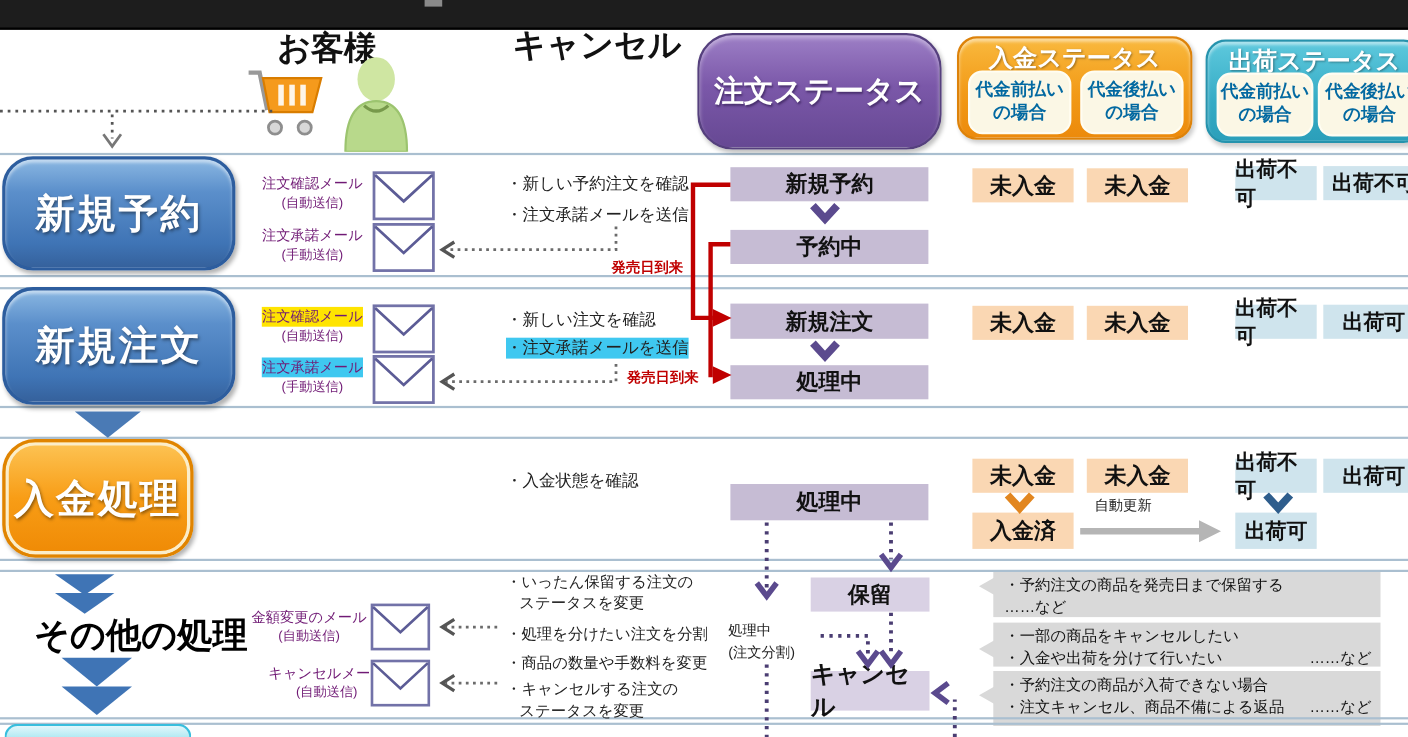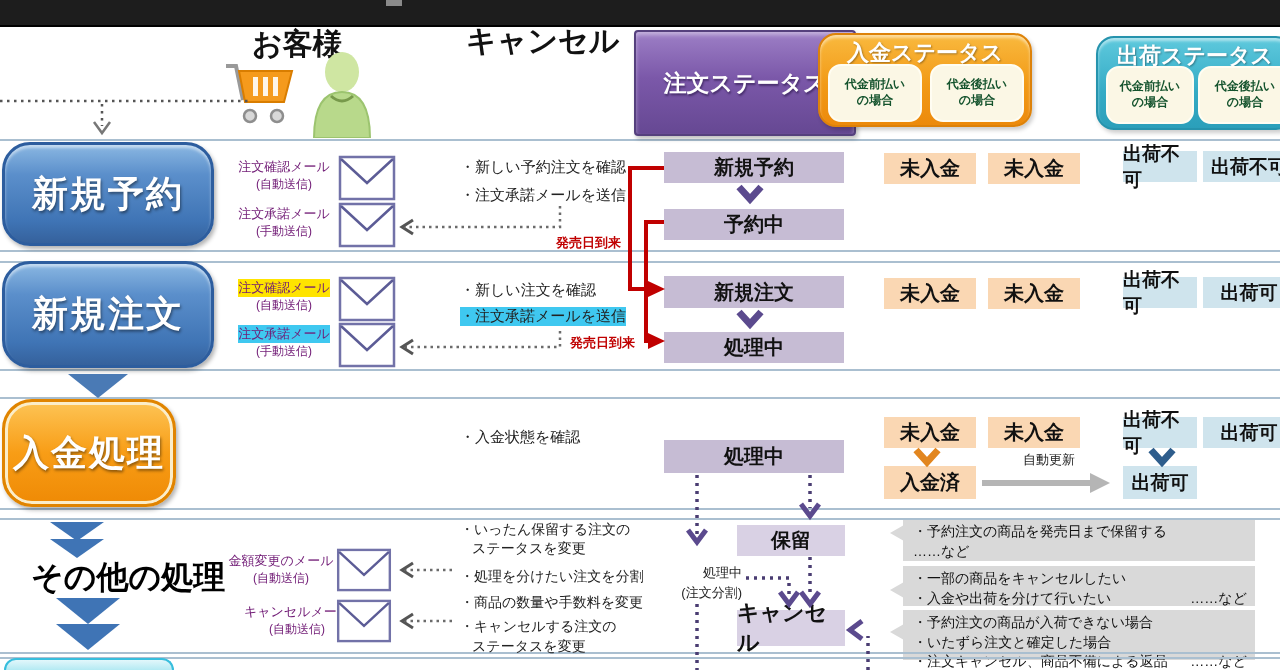--- a/index.html
+++ b/index.html
@@ -9,35 +9,35 @@
   #canvas { position:relative; width:1280px; height:670px; background:#fff; }
 
   
   .topbar { left:0; top:0; width:1280px; height:27px; background:#1d1d1d; border-bottom:2px solid #000; z-index:10; }
   .bar-notch { left:386px; top:0; width:16px; height:6px; background:#8a8a8a; z-index:11; }
 
   
   .actor-label { font-size:30px; font-weight:bold; color:#111; z-index:4; }
 
   
-  .hdr-order { left:634px; top:30px; width:222px; height:106px; border-radius:4px;
+  .hdr-order { left:634px; top:30px; width:222px; height:106px; border-radius:32px;
     background:linear-gradient(180deg,#9d7fc6 0%,#7b58a9 45%,#664893 100%);
     border:2px solid #55407d; display:flex; align-items:center; justify-content:center;
-    color:#fff; font-size:23px; font-weight:bold; text-shadow:1px 2px 2px rgba(40,20,70,.6);
+    color:#fff; font-size:27px; font-weight:bold; text-shadow:1px 2px 2px rgba(40,20,70,.6);
     box-shadow:inset 0 3px 4px rgba(255,255,255,.4), 2px 3px 4px rgba(0,0,0,.25); z-index:4; }
   .hdr-group { border-radius:18px; z-index:4; box-shadow:inset 0 3px 3px rgba(255,255,255,.5), 2px 3px 4px rgba(0,0,0,.2); }
-  .hdr-pay { left:818px; top:33px; width:214px; height:94px;
+  .hdr-pay { left:870px; top:33px; width:214px; height:94px;
     background:linear-gradient(180deg,#f9b93e 0%,#f29a17 55%,#ec8a0c 100%); border:2px solid #dd820a; }
   .hdr-ship { left:1096px; top:36px; width:198px; height:94px;
     background:linear-gradient(180deg,#5ec9dd 0%,#35abc5 60%,#2b9fba 100%); border:2px solid #2693ad; }
   .hdr-title { text-align:center; color:#fff; font-weight:bold; font-size:22px; padding-top:3px;
     text-shadow:1px 1px 2px rgba(0,0,0,.35); }
   .hdr-sub { position:absolute; width:94px; height:58px; border-radius:13px; background:#fbf7e5;
     border:2px solid #fffdf2; display:flex; flex-direction:column; align-items:center; justify-content:center;
-    font-size:12px; font-weight:bold; color:#14532d; line-height:1.3; }
+    font-size:16px; font-weight:bold; color:#0369a1; line-height:1.3; }
 
   
   .hline { left:0; width:1280px; height:2px; background:#aabfd0; z-index:3; }
 
   
   .stage { z-index:4; display:flex; align-items:center; justify-content:center;
     color:#fff; font-weight:bold; font-size:36px; letter-spacing:2px;
     text-shadow:1px 2px 3px rgba(0,0,0,.45); }
   .stage-blue { border-radius:28px; border:3px solid #2d5d9e;
     background:linear-gradient(180deg,#8ab7e2 0%,#5b8fcb 30%,#3f74b5 78%,#35619c 100%);
@@ -64,21 +64,21 @@
   .bullet { font-size:15px; color:#222; z-index:4; white-space:nowrap; }
   .bullet .hl-c { display:inline-block; }
   .release { font-size:13px; font-weight:bold; color:#c00000; z-index:5; white-space:nowrap; }
 
   
   .pstatus { background:#c6bcd4; color:#111; font-weight:bold; font-size:20px;
     display:flex; align-items:center; justify-content:center; z-index:2; }
   .pay { background:#fad7b3; } .ship { background:#cfe4ed; }
   .sbox { color:#111; font-weight:bold; font-size:20px; display:flex; align-items:center; justify-content:center; z-index:2; }
   .ship.sbox { font-size:19px; }
-  .small-note { font-size:13px; color:#222; z-index:4; text-align:right; line-height:1.5; }
+  .small-note { font-size:13px; color:#222; z-index:4; text-align:left; line-height:1.5; }
 
   
   .note { left:903px; width:352px; background:#d9d9d9; color:#111; font-size:14px;
     line-height:1.4; padding:3px 8px 3px 10px; z-index:2; }
   .note-ptr { position:absolute; left:-13px; width:0; height:0;
     border-top:8px solid transparent; border-bottom:8px solid transparent; border-right:14px solid #d9d9d9; }
   .nflex { display:flex; justify-content:space-between; }
 
   svg.overlay { position:absolute; left:0; top:0; z-index:6; pointer-events:none; }
   .icon { z-index:4; }
@@ -280,21 +280,20 @@
     <div class="note-ptr" style="top:16px;"></div>
     <div>・一部の商品をキャンセルしたい</div>
     <div class="nflex">
         <span>・入金や出荷を分けて行いたい</span>
         <span>……など</span>
       </div>
   </div>
   <div class="note abs" style="top:610px;height:50px;">
     <div class="note-ptr" style="top:14px;"></div>
     <div>・予約注文の商品が入荷できない場合</div>
-    <div>・いたずら注文と確定した場合</div>
     <div class="nflex">
         <span>・注文キャンセル、商品不備による返品</span>
         <span>……など</span>
       </div>
   </div>
 
   <svg class="overlay" width="1280" height="670" viewBox="0 0 1280 670">
 
     <path d="M0 101 H250" stroke="#555" stroke-width="2.5" stroke-dasharray="2.5 4.5" fill="none"></path>
     <path d="M102 104 V126" stroke="#555" stroke-width="2.5" stroke-dasharray="2.5 4.5" fill="none"></path>

